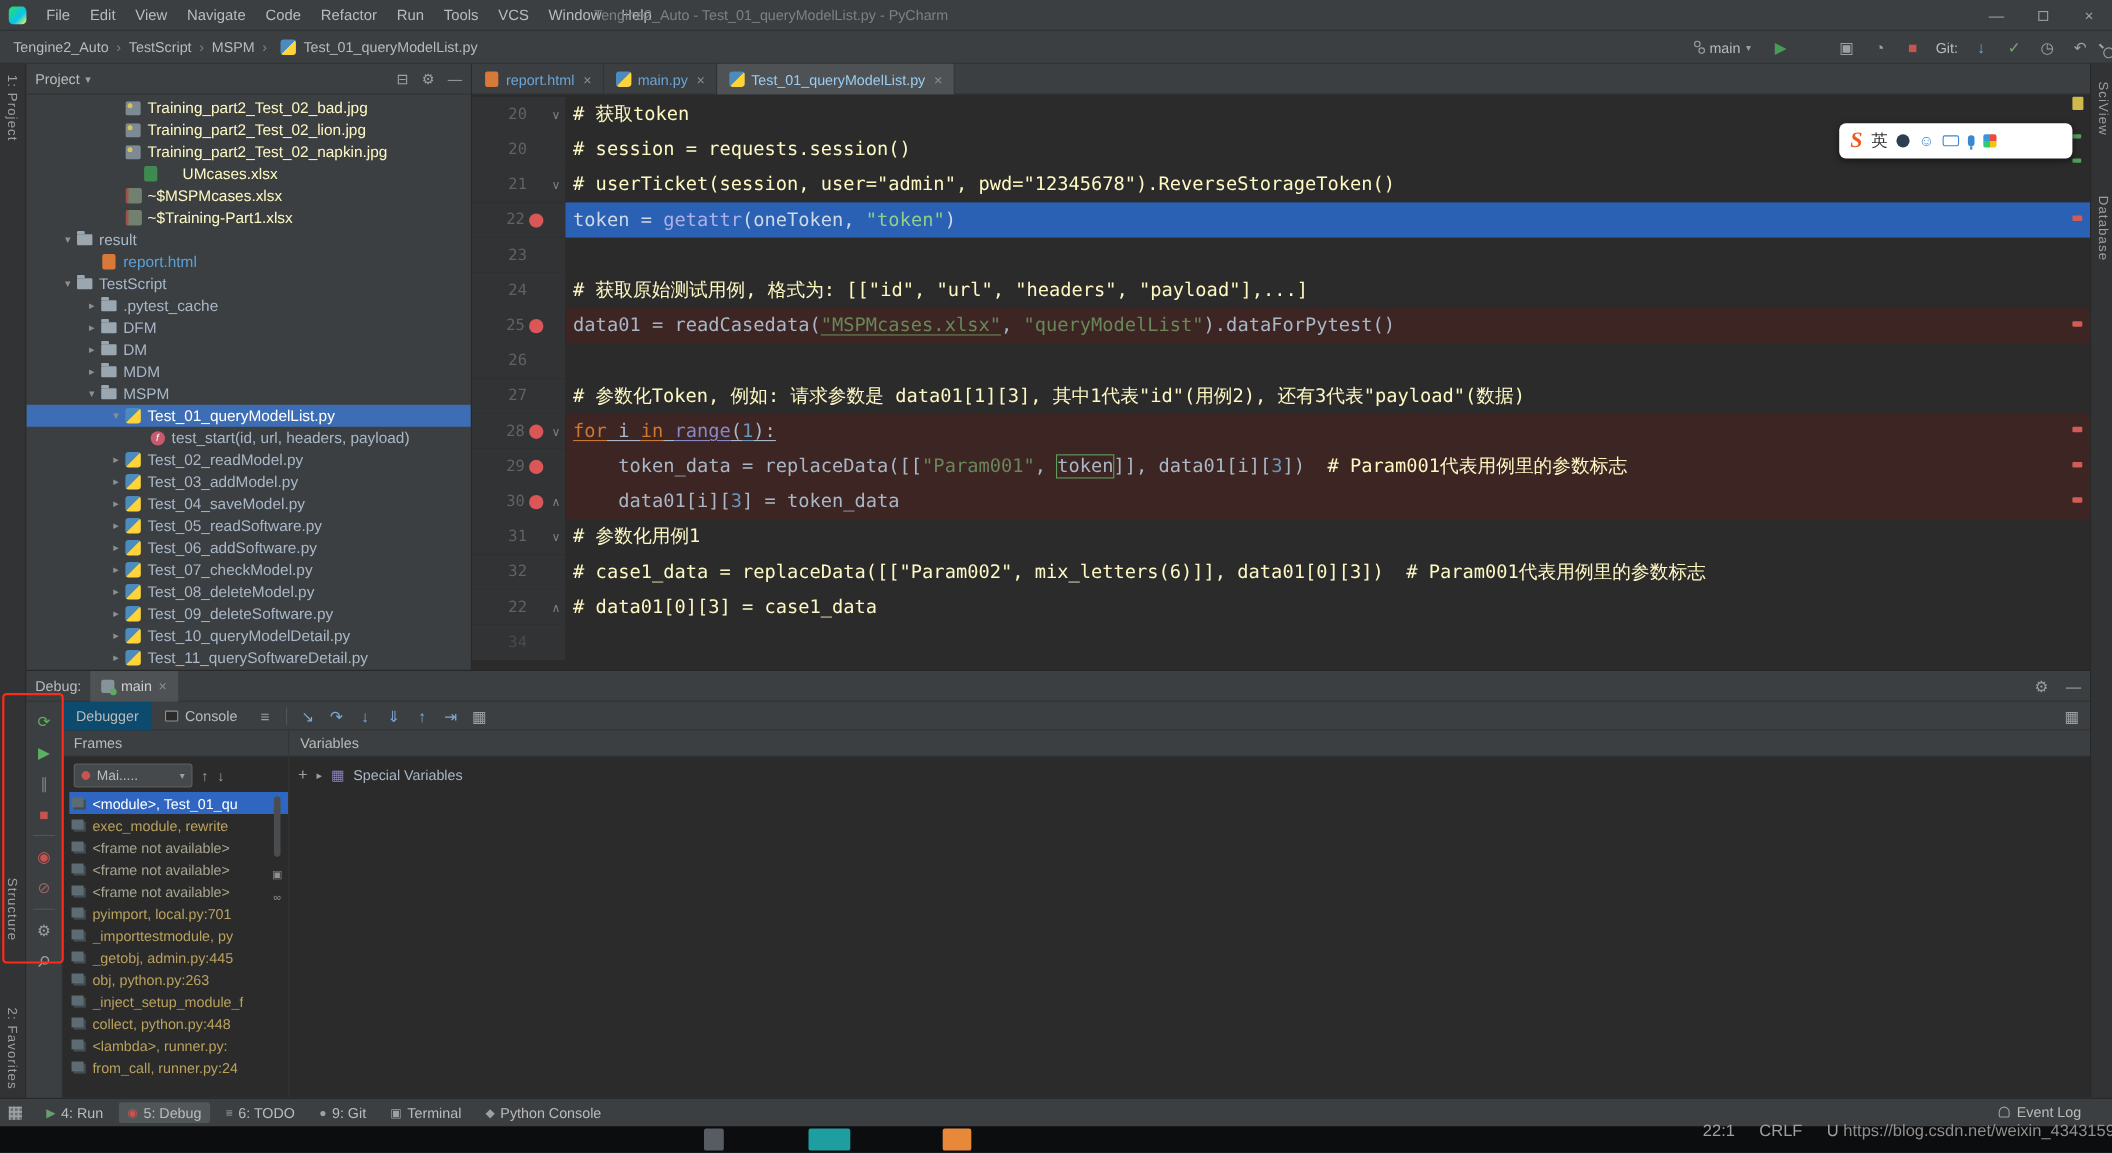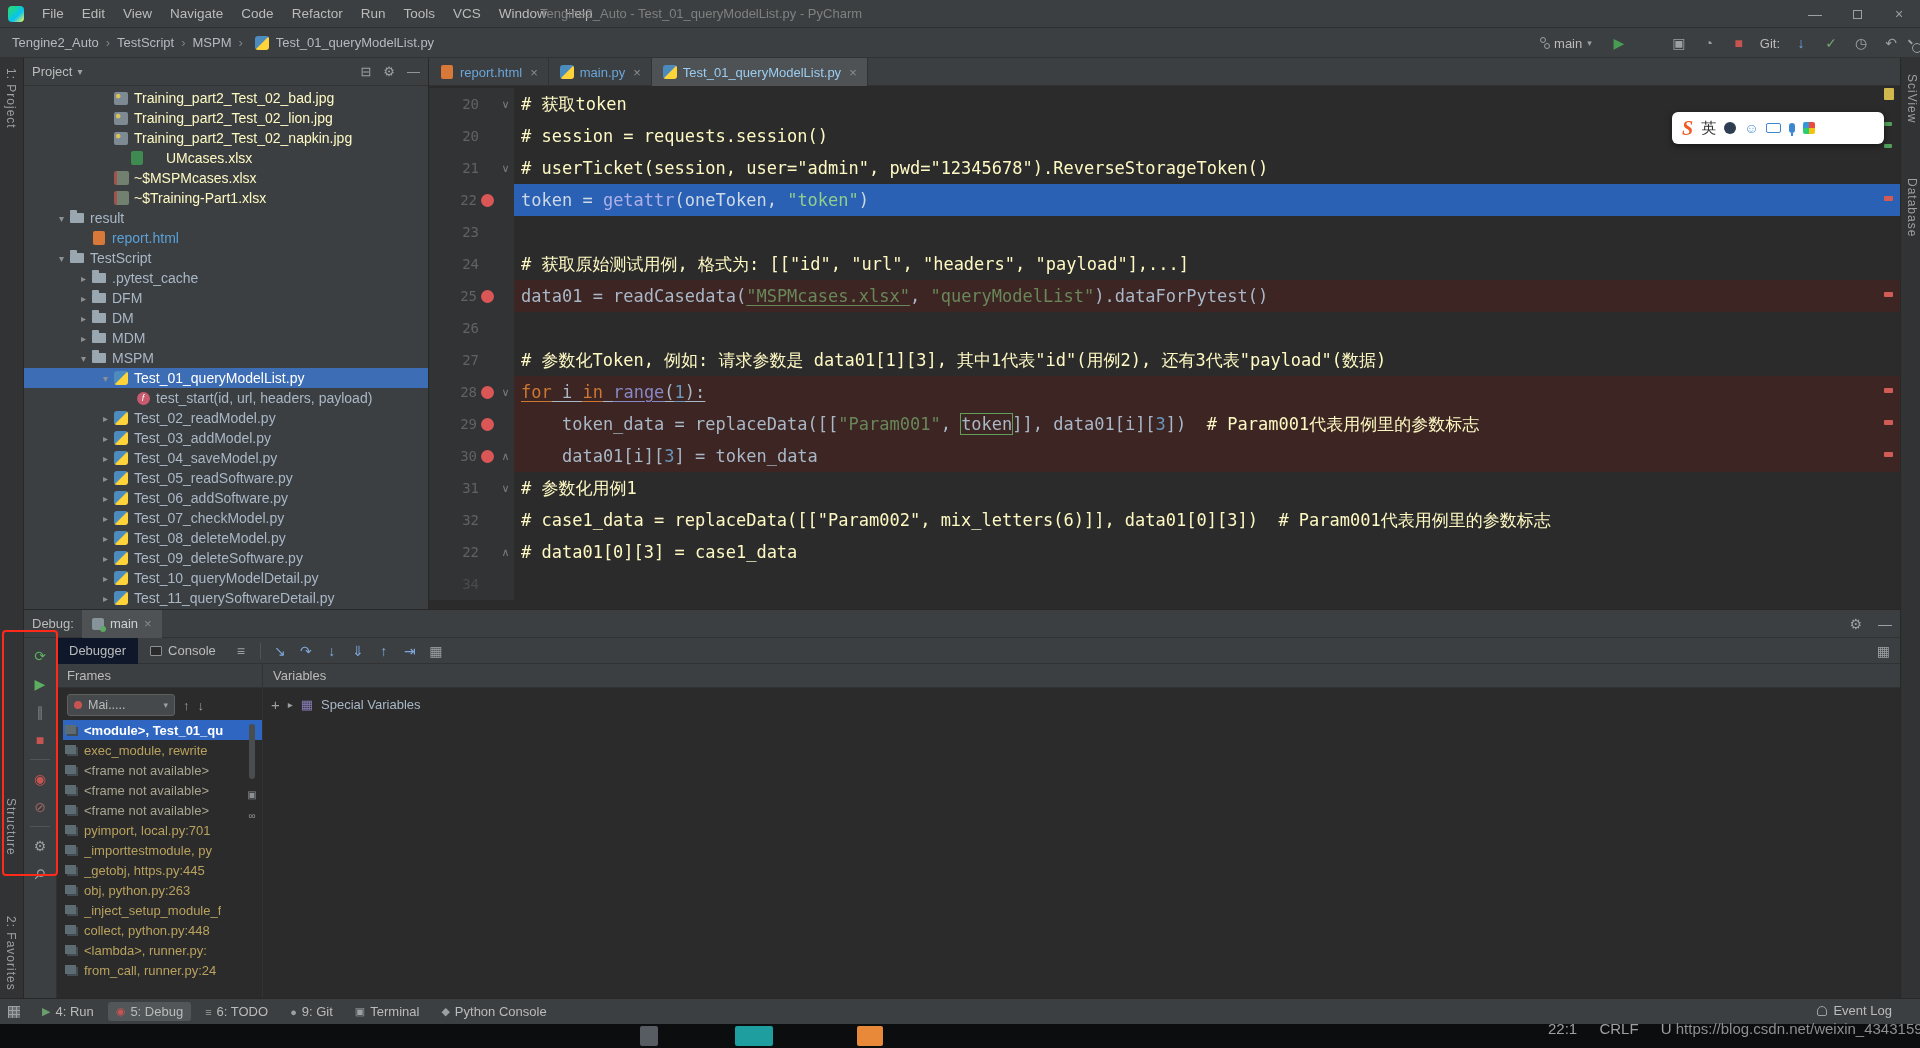--- a/index.html
+++ b/index.html
@@ -145,21 +145,21 @@
                   display:flex; flex-direction:column; align-items:center; padding-top:6px; }
   .dbtn { width:24px; height:24px; display:flex; align-items:center; justify-content:center;
           font-size:14px; margin-bottom:4px; }
   .dbtn.pin-rot { transform:rotate(45deg); }
   .dsep { width:20px; height:1px; background:#515456; margin:3px 0 7px 0; }
   #debug-main { flex:1; display:flex; flex-direction:column; }
   #debug-toolbar { height:26px; display:flex; align-items:center; border-bottom:1px solid #323232;
                    position:relative; }
   .dtab { height:26px; display:flex; align-items:center; gap:6px; padding:0 12px; font-size:13px;
           color:#bbbbbb; }
-  .dtab.active { background:#0f172a;align-items:center; }
+  .dtab.active { background:#0c4a6e;align-items:center; }
   .console-ic { width:12px; height:10px; background:#2b2b2b; border:1px solid #8c9093; border-radius:1px; }
   .tbico { width:26px; text-align:center; font-size:14px; color:#7da7d9; }
   .tbico.gray { color:#9da0a2; }
   .tbsep { width:1px; height:16px; background:#515456; margin:0 6px; }
   #debug-toolbar-right { position:absolute; right:10px; color:#9da0a2; font-size:14px; }
   #debug-panes { flex:1; display:flex; }
   #frames-pane { width:206px; flex:none; border-right:1px solid #323232; display:flex; flex-direction:column; }
   #vars-pane { flex:1; display:flex; flex-direction:column; }
   .pane-head { height:24px; line-height:24px; padding-left:10px; font-size:13px; color:#bbbbbb;
                background:#3c3f41; border-bottom:1px solid #323232; }
@@ -171,21 +171,21 @@
   .thread-dot { width:8px; height:8px; border-radius:50%; background:#c75450; flex:none; }
   .thread-caret { margin-left:auto; color:#9da0a2; font-size:9px; }
   .updown { color:#9da0a2; font-size:13px; }
   #frames-list { padding-left:6px; }
   .frame-row { height:20px; display:flex; align-items:center; font-size:13px; white-space:nowrap; }
   .frame-ic { width:11px; height:9px; background:#5d6b73; box-shadow:2px 2px 0 #434c51;
               margin:0 8px 2px 2px; flex:none; }
   .frame-label { color:#b9a15e; max-width:150px; overflow:hidden; text-overflow:ellipsis; }
   .frame-label.na { color:#a8a590; }
   .frame-row.sel { background:#2e66c2; }
-  .frame-row.sel .frame-label { color:#ffffff;font-weight:bold; }
+  .frame-row.sel .frame-label { color:#ffffff; }
   #frames-ministrip { position:absolute; right:2px; top:36px; width:16px; display:flex;
                       flex-direction:column; align-items:center; gap:10px; color:#8c9093; font-size:10px; }
   #frames-scrollthumb { width:6px; height:55px; background:#4a4d4f; border-radius:3px; }
   #vars-row { display:flex; align-items:center; gap:8px; padding:8px 0 0 8px; font-size:13px; color:#a9b7c6; }
   .plusico { color:#9da0a2; font-size:15px; }
   .expandico { color:#9da0a2; font-size:10px; }
   .gridico { color:#8a7db8; font-size:13px; }
 
   
   #statusbar { position:absolute; left:0; top:998px; width:1920px; height:26px; background:#3c3f41;
@@ -695,21 +695,21 @@
                   <div class="frame-row">
                     <span class="frame-ic"></span>
                     <span class="frame-label">pyimport, local.py:701</span>
                   </div>
                   <div class="frame-row">
                     <span class="frame-ic"></span>
                     <span class="frame-label">_importtestmodule, py</span>
                   </div>
                   <div class="frame-row">
                     <span class="frame-ic"></span>
-                    <span class="frame-label">_getobj, https.py:445</span>
+                    <span class="frame-label">_getobj, admin.py:445</span>
                   </div>
                   <div class="frame-row">
                     <span class="frame-ic"></span>
                     <span class="frame-label">obj, python.py:263</span>
                   </div>
                   <div class="frame-row">
                     <span class="frame-ic"></span>
                     <span class="frame-label">_inject_setup_module_f</span>
                   </div>
                   <div class="frame-row">

